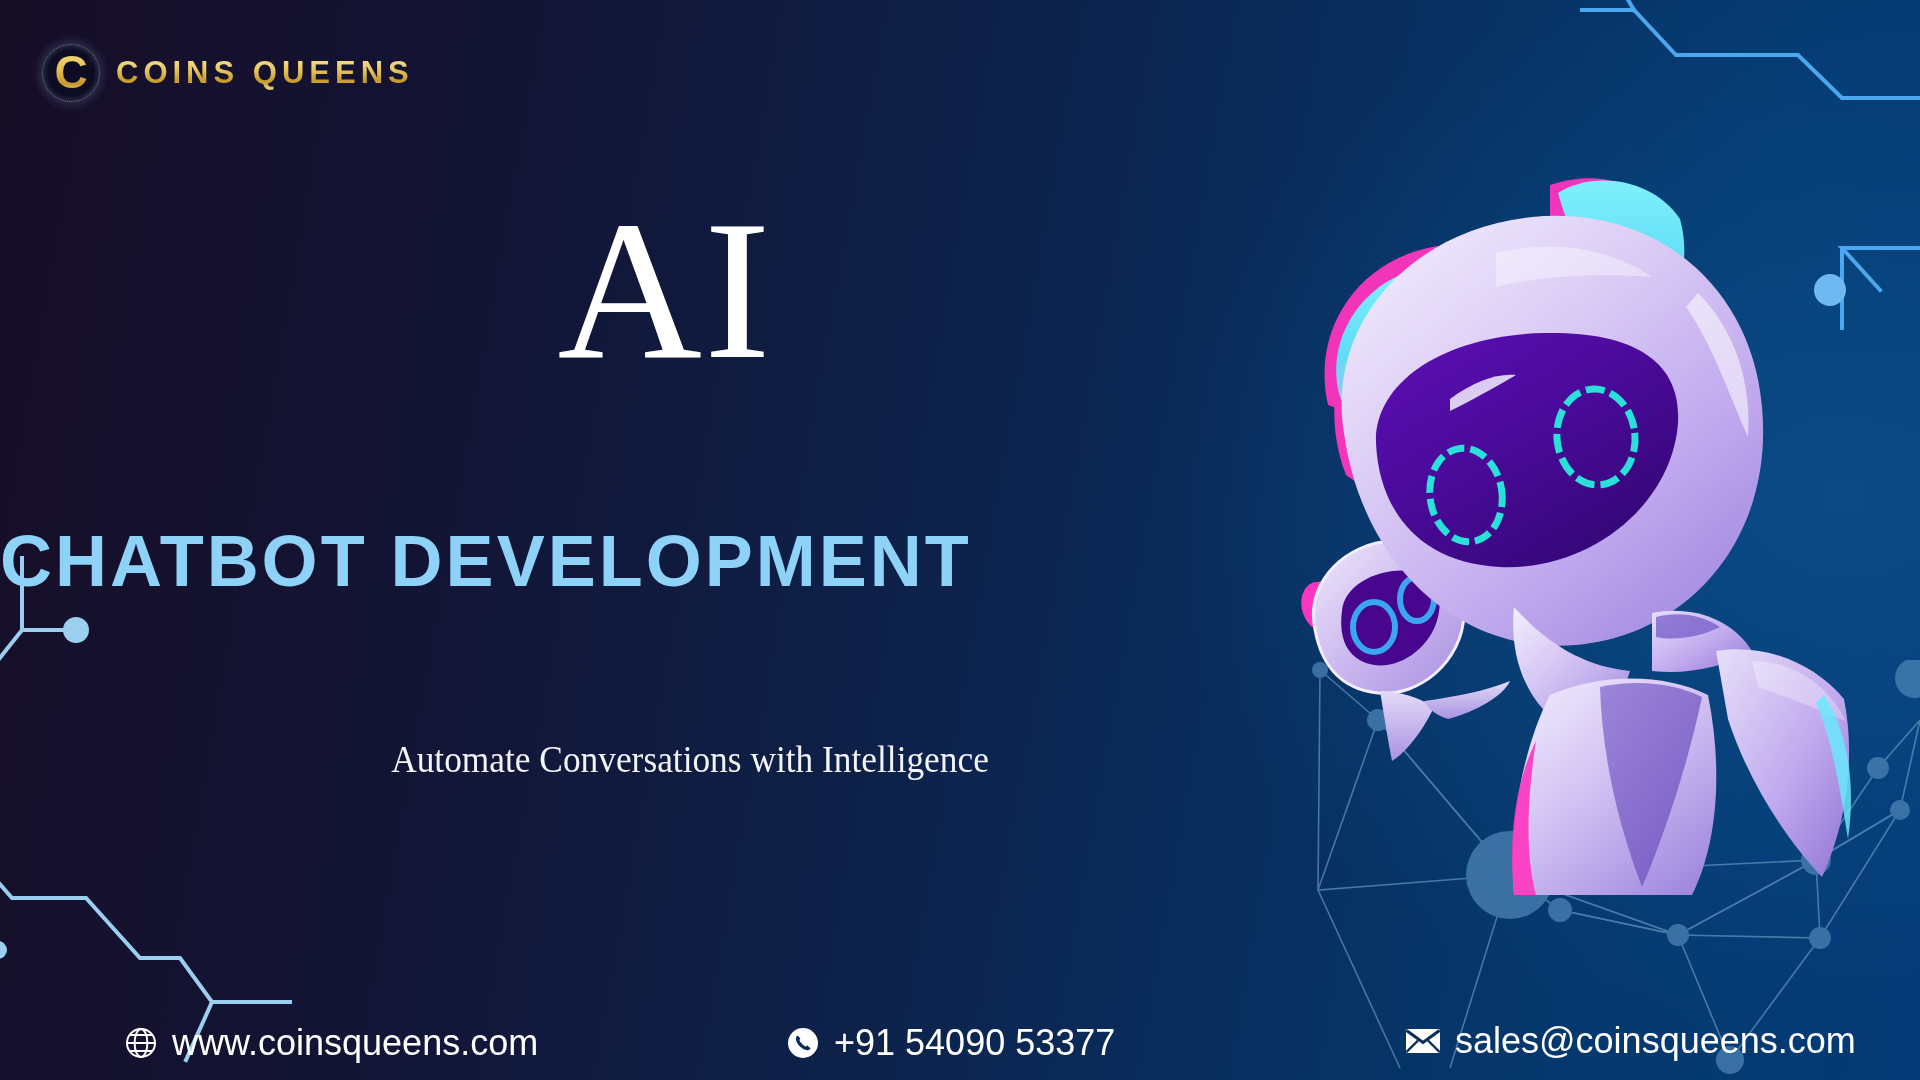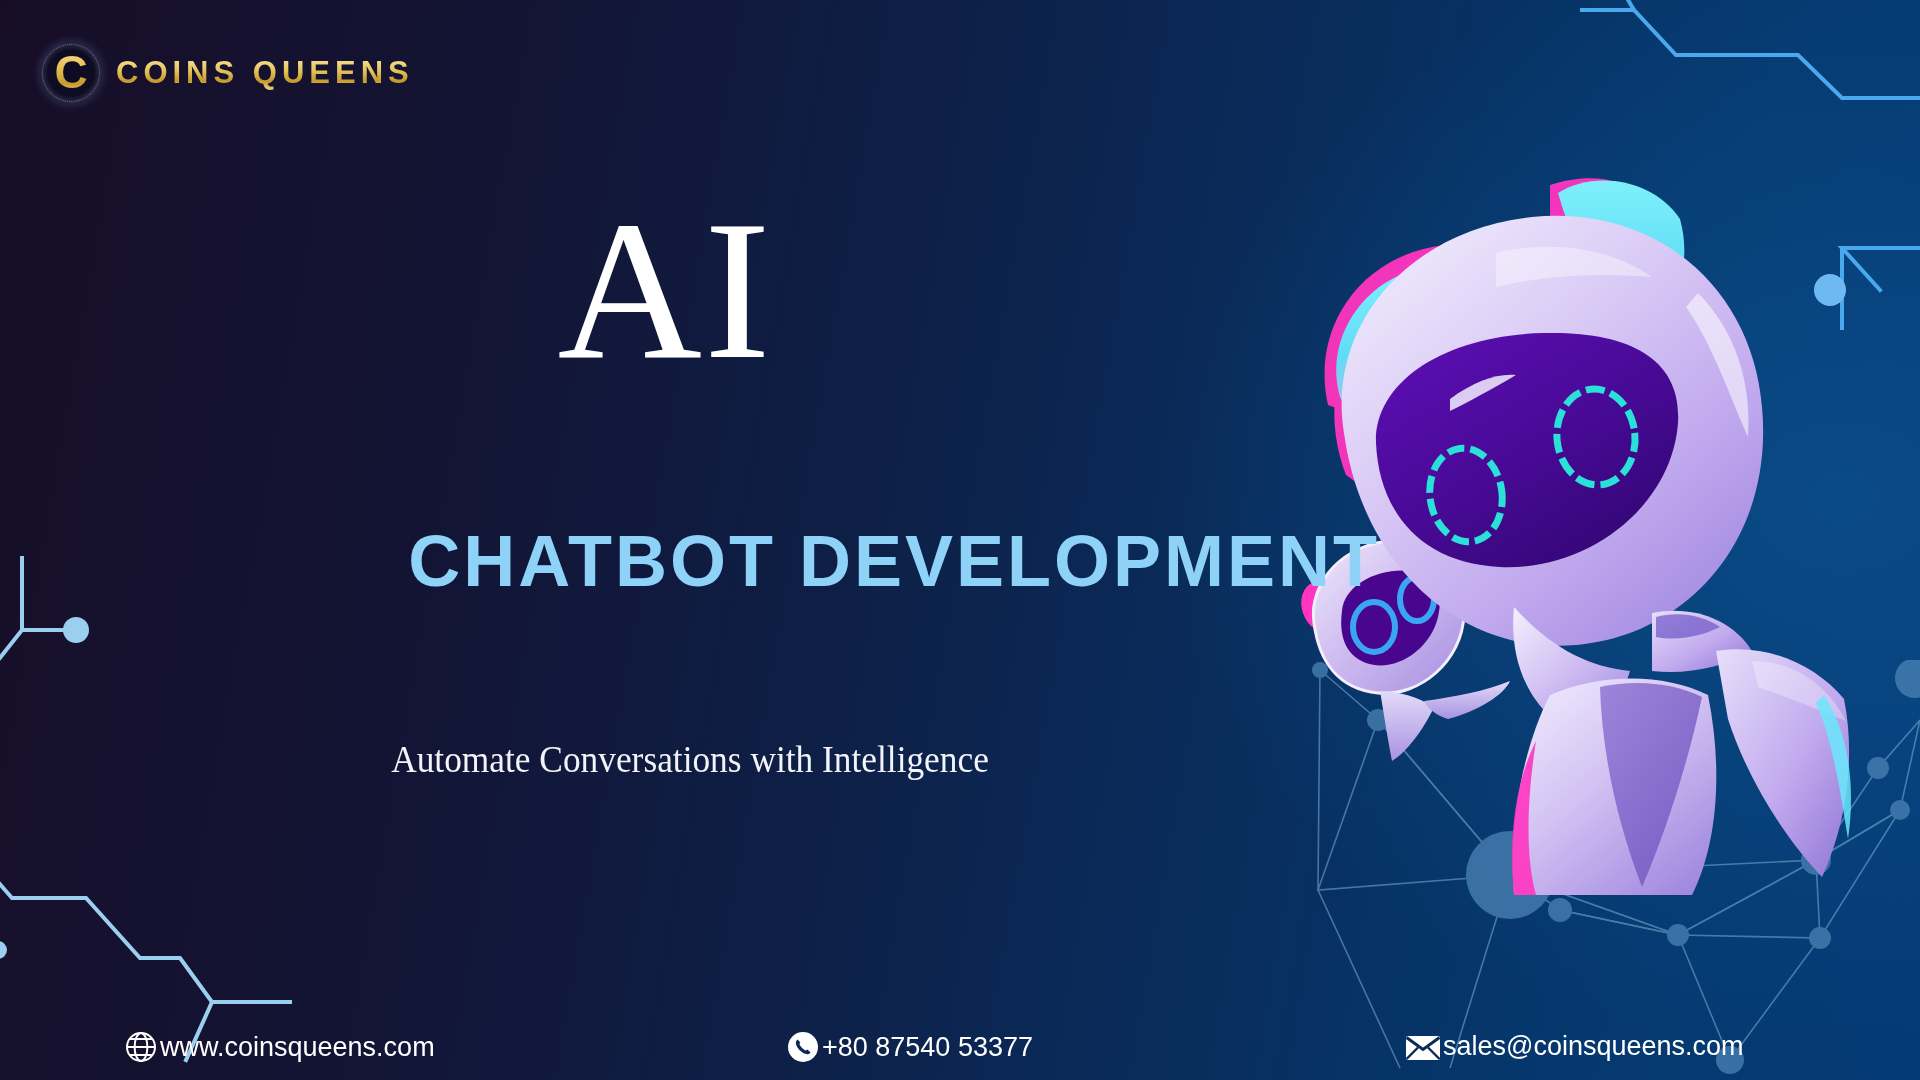--- a/index.html
+++ b/index.html
@@ -71,21 +71,21 @@
     text-align:center;
     font-family:"Liberation Serif", serif;
     font-weight:normal;
     font-size:200px; line-height:1;
     color:#ffffff;
     letter-spacing:2px;
   }
 
   .headline-main{
     position:absolute; left:0; top:524px; width:1380px;
-    text-align:right;
+    text-align:left;
     font-weight:bold;
     font-size:72px; line-height:1.05;
     color:#8ed2f8;
     letter-spacing:3px;
     white-space:nowrap;
   }
 
   .tagline{
     position:absolute; left:0; top:737px; width:1380px;
     text-align:center;
@@ -96,26 +96,26 @@
     transform-origin:center;
   }
 
   
   .footer{
     position:absolute; left:0; bottom:0; width:1920px; height:120px;
     display:flex; align-items:center;
     z-index:7;
   }
   .contact{
-    display:flex; align-items:center; gap:2px;
-    color:#ffffff; font-size:27px; white-space:nowrap;
+    display:flex; align-items:center; gap:14px;
+    color:#ffffff; font-size:36px; white-space:nowrap;
   }
   .c-web  { position:absolute; left:124px;  bottom:16px; }
   .c-phone{ position:absolute; left:786px;  bottom:16px; }
-  .c-mail { position:absolute; left:1405px; bottom:18px;align-items:flex-end; }
+  .c-mail { position:absolute; left:1405px; bottom:18px; }
 
   .ico{ display:block; flex:0 0 auto; }
 
   
   .robot-big{
     position:absolute; left:1300px; top:175px;
     width:560px; height:720px;
     z-index:4;
   }
   .robot-small{
@@ -316,21 +316,21 @@
       <span>www.coinsqueens.com</span>
     </div>
 
     <div class="contact c-phone">
       <svg class="ico" width="34" height="34" viewBox="0 0 34 34">
         <circle cx="17" cy="17" r="15" fill="#ffffff"></circle>
         <path d="M11.6 9.4 C10 10.6 9.4 12.6 10.2 14.8 C11.6 18.8 15.2 22.4 19.2 23.8
                  C21.4 24.6 23.4 24 24.6 22.4 L21.4 19.6 C20.6 20.4 19.8 20.6 19 20.2
                  C17.2 19.2 14.8 16.8 13.8 15 C13.4 14.2 13.6 13.4 14.4 12.6 Z" fill="#0b2a55"></path>
       </svg>
-      <span>+80 87540 53377</span>
+      <span>+91 54090 53377</span>
     </div>
 
     <div class="contact c-mail">
       <svg class="ico" width="36" height="28" viewBox="0 0 36 28">
         <rect x="1" y="2" width="34" height="24" rx="2" fill="#ffffff"></rect>
         <path d="M1.5 3.5 L18 15.5 L34.5 3.5" fill="none" stroke="#0b2a55" stroke-width="3"></path>
         <path d="M1.5 25 L13 13.5 M34.5 25 L23 13.5" stroke="#0b2a55" stroke-width="2.4" fill="none"></path>
       </svg>
       <span>sales@coinsqueens.com</span>
     </div>

